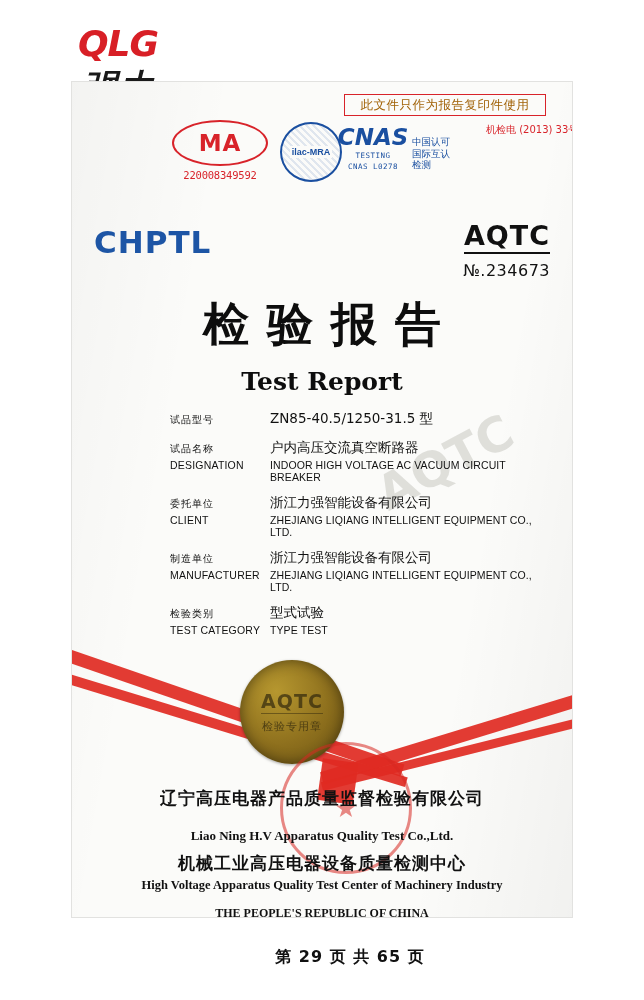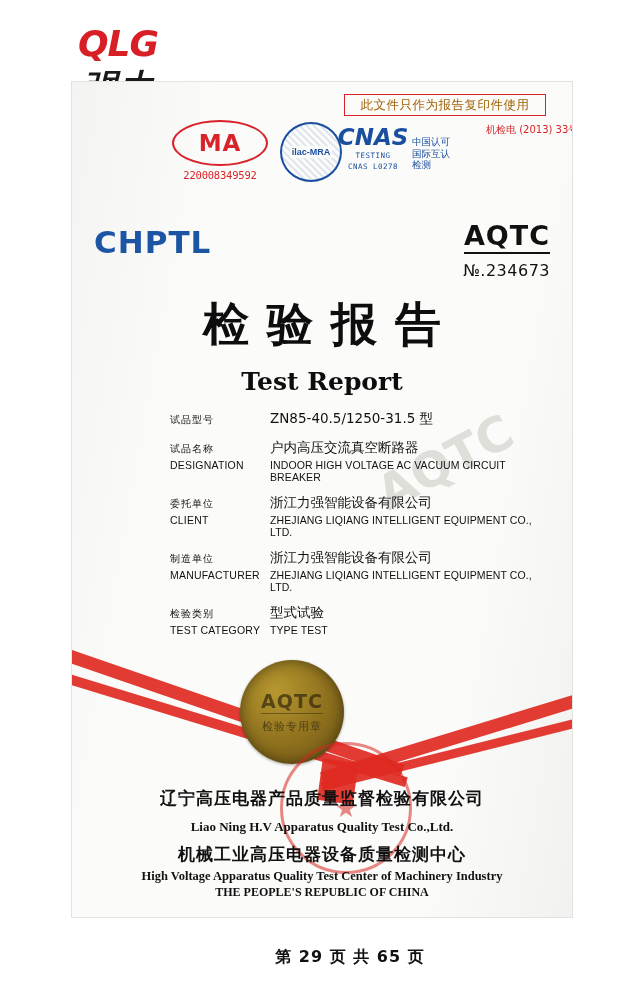--- a/index.html
+++ b/index.html
@@ -392,40 +392,40 @@
   .org .cn1 {
     font-family: "DejaVu Sans", sans-serif;
     font-size: 17px;
     font-weight: bold;
     letter-spacing: 1px;
   }
   .org .en1 {
     font-family: "Liberation Serif", serif;
     font-size: 13px;
     font-weight: bold;
-    margin-top: 9px;
+    margin-top: 18px;
   }
   .org .cn2 {
     font-family: "DejaVu Sans", sans-serif;
     font-size: 17px;
     font-weight: bold;
     letter-spacing: 1px;
     margin-top: 8px;
   }
   .org .en2 {
     font-family: "Liberation Serif", serif;
     font-size: 12.5px;
     font-weight: bold;
     margin-top: 3px;
   }
   .org .en3 {
     font-family: "Liberation Serif", serif;
     font-size: 12px;
     font-weight: bold;
-    margin-top: 1px;
+    margin-top: 13px;
   }
 
   
   .pagefoot {
     position: absolute;
     left: 0;
     bottom: 32px;
     width: 100%;
     text-align: center;
     font-family: "DejaVu Sans", sans-serif;

